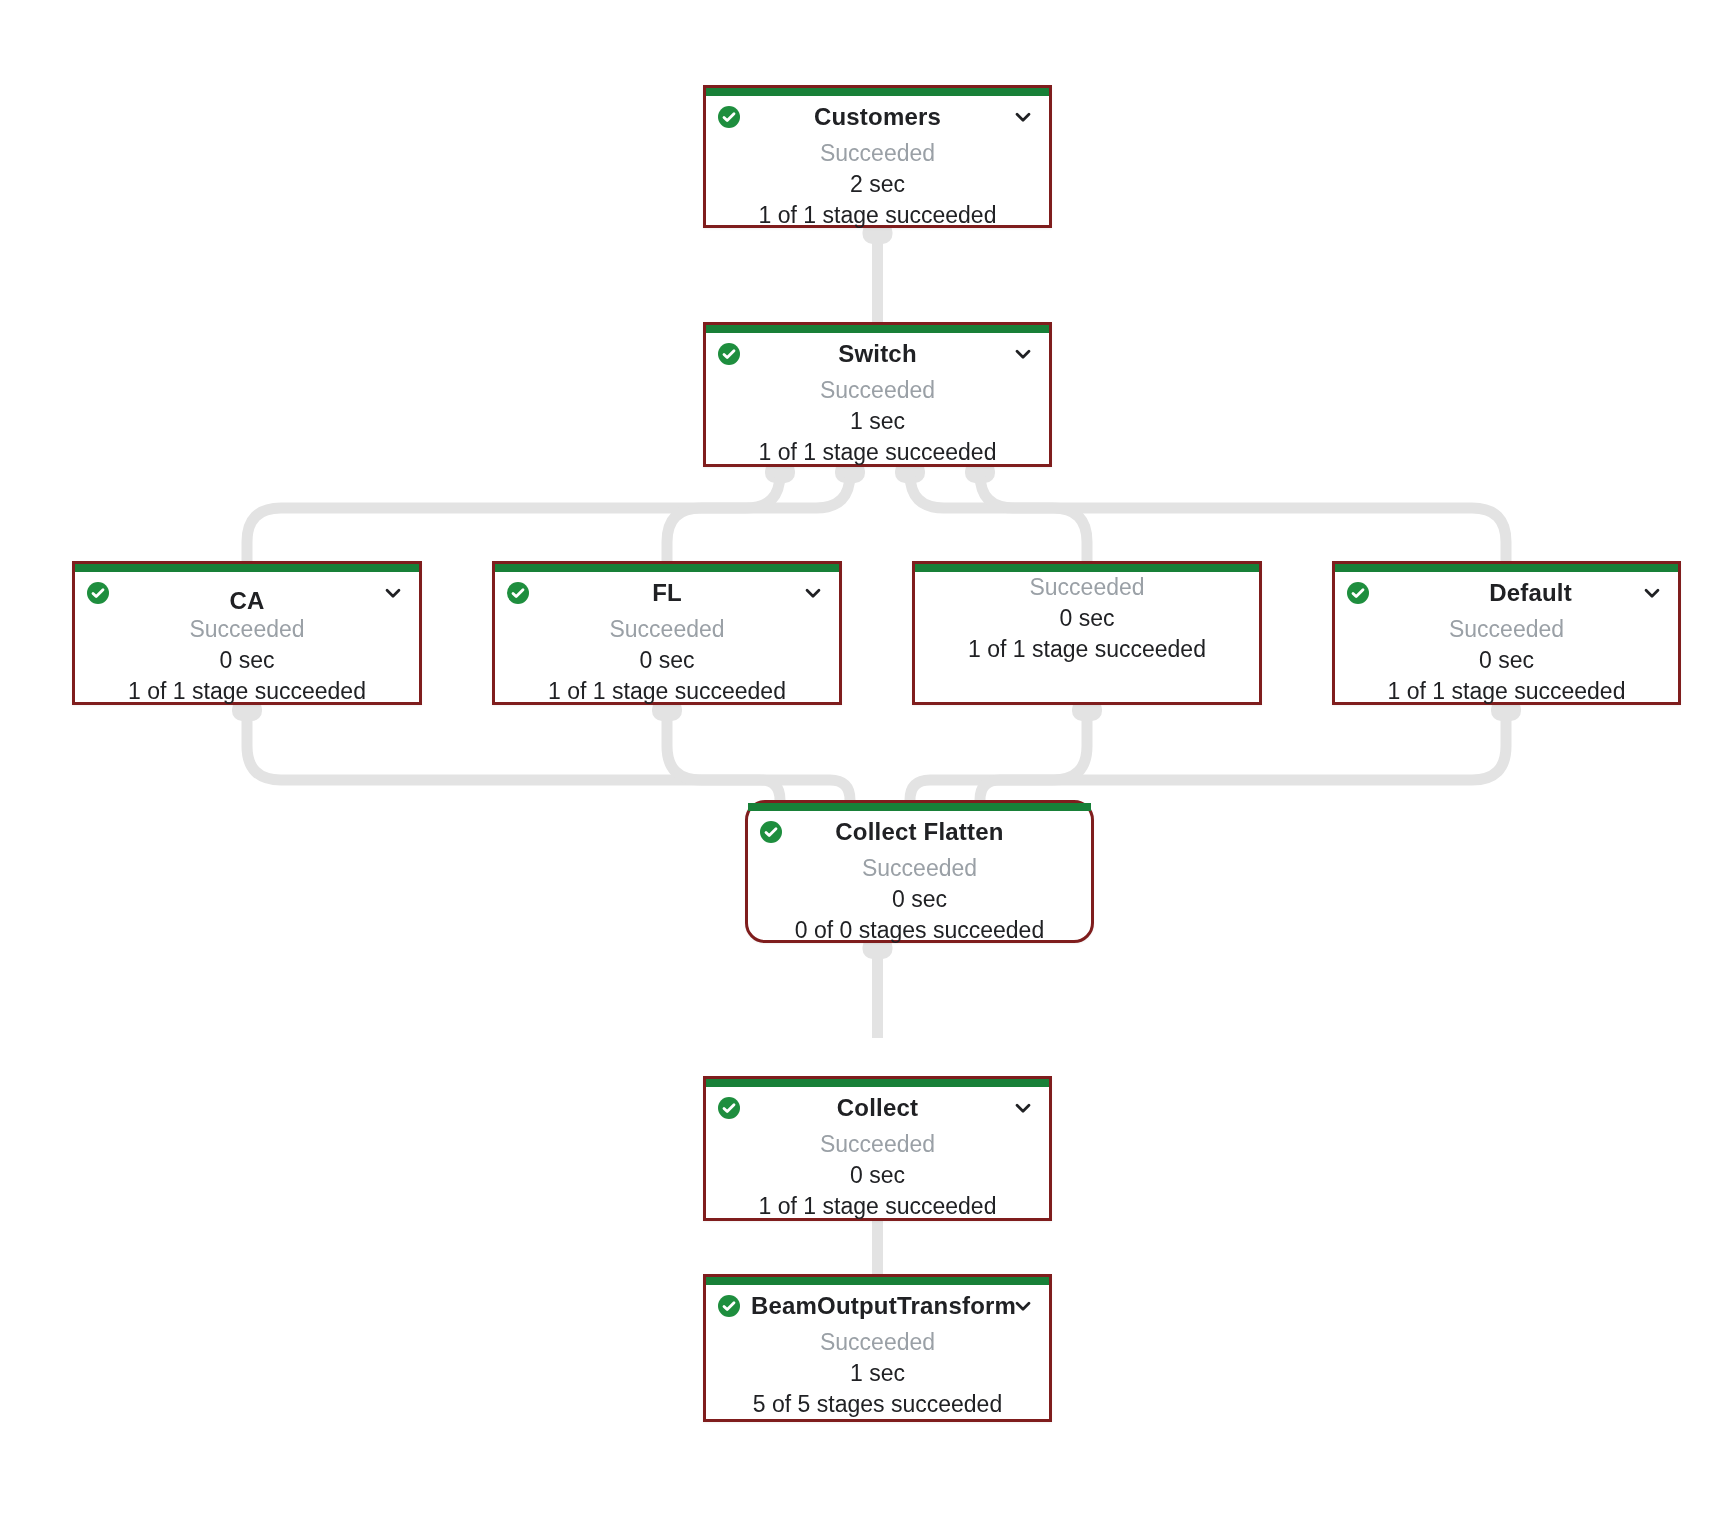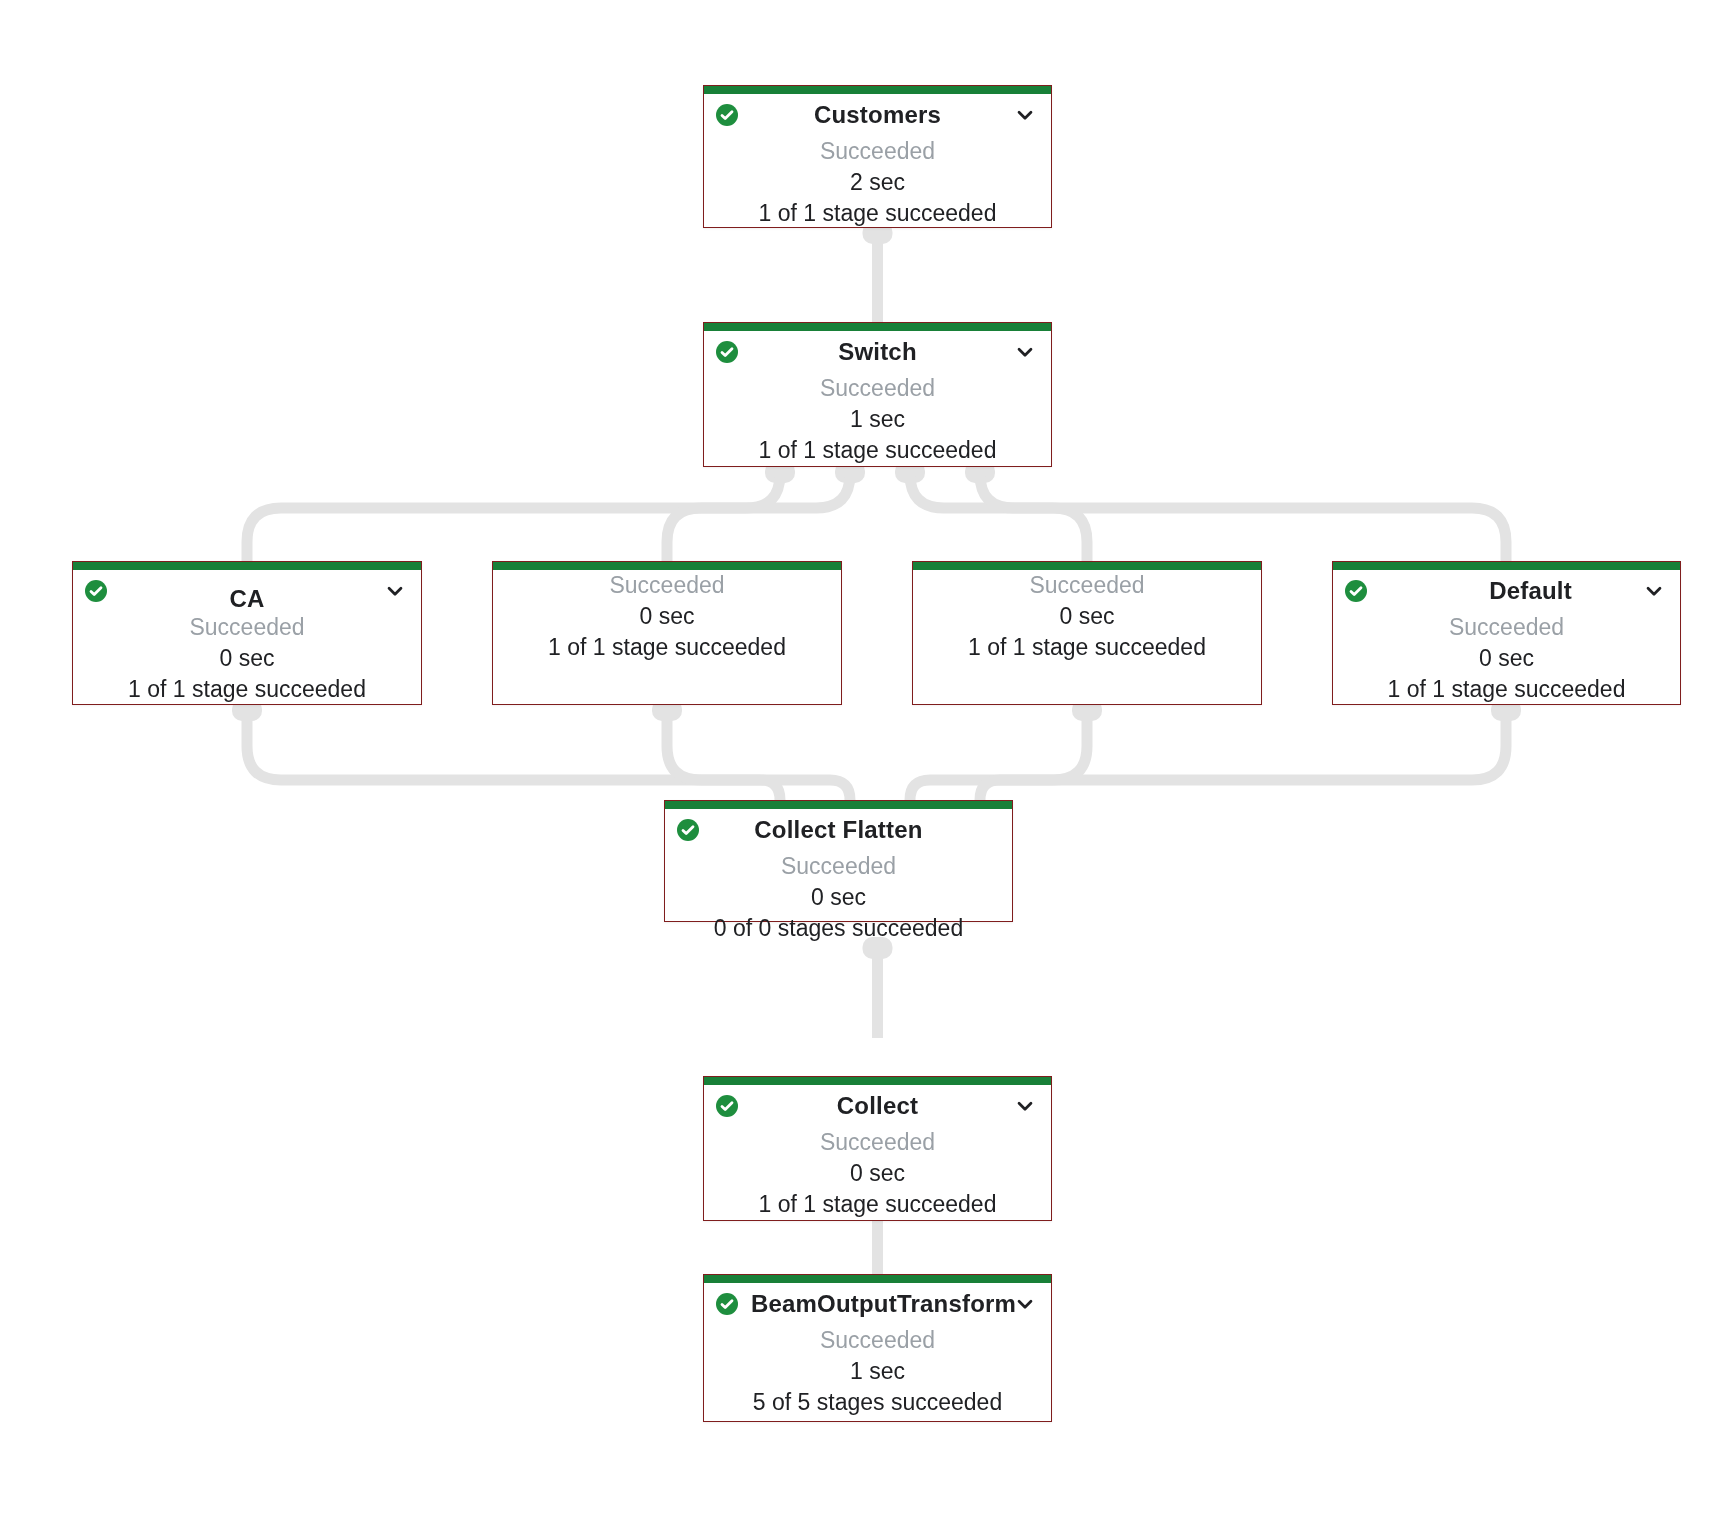--- a/index.html
+++ b/index.html
@@ -1,20 +1,20 @@
 <!DOCTYPE html>
 <html><head>
 <meta charset="utf-8">
 <style>
   html,body { margin:0; padding:0; background:#ffffff; }
   body { font-family:"Liberation Sans","DejaVu Sans",sans-serif; }
   #graph { position:relative; width:1736px; height:1538px; background:#ffffff; overflow:hidden; }
   #edges { position:absolute; left:0; top:0; }
   .node {
-    position:absolute; background:#ffffff; border:1px solid #7f1d1d;
+    position:absolute; background:#ffffff; border:3px solid #7f1d1d;
     box-sizing:border-box; box-shadow:0 1px 2px rgba(0,0,0,0.06); cursor:pointer;
   }
   .node-bar { height:8px; width:100%; }
   .title-row { position:relative; height:42px; display:flex; align-items:center; justify-content:center; }
   .check-icon { position:absolute; left:11px; top:50%; transform:translateY(-50%); width:24px; height:24px; }
   .node-title { font-size:24px; font-weight:700; color:#202124; letter-spacing:0.2px; white-space:nowrap; }
   .chevron-icon { position:absolute; right:15px; top:50%; transform:translateY(-50%); width:22px; height:22px; cursor:pointer; }
   .node-line { text-align:center; font-size:23px; line-height:31px; color:#202124; white-space:nowrap; }
   .node-status { }
 </style>
@@ -89,20 +89,30 @@
         <span class="chevron-icon"><svg viewBox="0 0 24 24" width="22" height="22">
             <path d="M5.5 9l6.5 6.5L18.5 9" stroke="#202124" stroke-width="3" fill="none" stroke-linecap="round" stroke-linejoin="round"></path>
           </svg></span>
       </div>
       <div class="node-line node-status" style="color: rgb(154, 160, 166);">Succeeded</div>
       <div class="node-line node-duration" style="color: rgb(32, 33, 36);">0 sec</div>
       <div class="node-line node-stages" style="color: rgb(32, 33, 36);">1 of 1 stage succeeded</div>
     </div>
     <div class="node" style="left: 492px; top: 561px; width: 350px; height: 144px;">
       <div class="node-bar" style="background: rgb(24, 128, 56);"></div>
+      <div class="title-row">
+        <span class="check-icon"><svg viewBox="0 0 24 24" width="24" height="24">
+            <circle cx="12" cy="12" r="11" fill="#1e8e3e"></circle>
+            <path d="M7 12.4l3.2 3.2 6.8-6.9" stroke="#ffffff" stroke-width="2.8" fill="none" stroke-linecap="round" stroke-linejoin="round"></path>
+          </svg></span>
+        <span class="node-title" style="color: rgb(32, 33, 36);">FL</span>
+        <span class="chevron-icon"><svg viewBox="0 0 24 24" width="22" height="22">
+            <path d="M5.5 9l6.5 6.5L18.5 9" stroke="#202124" stroke-width="3" fill="none" stroke-linecap="round" stroke-linejoin="round"></path>
+          </svg></span>
+      </div>
       <div class="node-line node-status" style="color: rgb(154, 160, 166);">Succeeded</div>
       <div class="node-line node-duration" style="color: rgb(32, 33, 36);">0 sec</div>
       <div class="node-line node-stages" style="color: rgb(32, 33, 36);">1 of 1 stage succeeded</div>
     </div>
     <div class="node" style="left: 912px; top: 561px; width: 350px; height: 144px;">
       <div class="node-bar" style="background: rgb(24, 128, 56);"></div>
       <div class="node-line node-status" style="color: rgb(154, 160, 166);">Succeeded</div>
       <div class="node-line node-duration" style="color: rgb(32, 33, 36);">0 sec</div>
       <div class="node-line node-stages" style="color: rgb(32, 33, 36);">1 of 1 stage succeeded</div>
     </div>
@@ -115,21 +125,21 @@
           </svg></span>
         <span class="node-title" style="color: rgb(32, 33, 36); margin-left: 48px;">Default</span>
         <span class="chevron-icon"><svg viewBox="0 0 24 24" width="22" height="22">
             <path d="M5.5 9l6.5 6.5L18.5 9" stroke="#202124" stroke-width="3" fill="none" stroke-linecap="round" stroke-linejoin="round"></path>
           </svg></span>
       </div>
       <div class="node-line node-status" style="color: rgb(154, 160, 166);">Succeeded</div>
       <div class="node-line node-duration" style="color: rgb(32, 33, 36);">0 sec</div>
       <div class="node-line node-stages" style="color: rgb(32, 33, 36);">1 of 1 stage succeeded</div>
     </div>
-    <div class="node" style="left: 664px; top: 800px; width: 349px; height: 122px;">
+    <div class="node" style="left: 745px; top: 800px; width: 349px; height: 143px; border-radius: 20px;">
       <div class="node-bar" style="background: rgb(24, 128, 56);"></div>
       <div class="title-row">
         <span class="check-icon"><svg viewBox="0 0 24 24" width="24" height="24">
             <circle cx="12" cy="12" r="11" fill="#1e8e3e"></circle>
             <path d="M7 12.4l3.2 3.2 6.8-6.9" stroke="#ffffff" stroke-width="2.8" fill="none" stroke-linecap="round" stroke-linejoin="round"></path>
           </svg></span>
         <span class="node-title" style="color: rgb(32, 33, 36);">Collect Flatten</span>
       </div>
       <div class="node-line node-status" style="color: rgb(154, 160, 166);">Succeeded</div>
       <div class="node-line node-duration" style="color: rgb(32, 33, 36);">0 sec</div>

